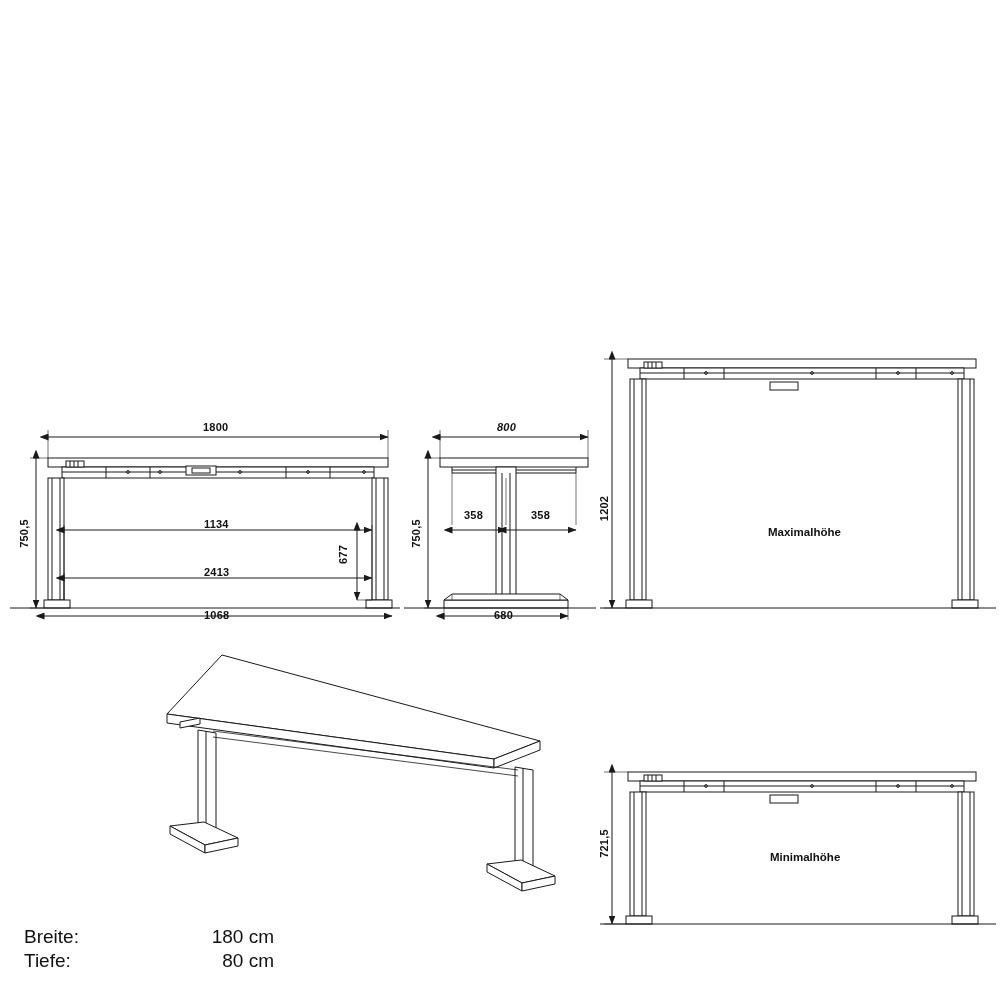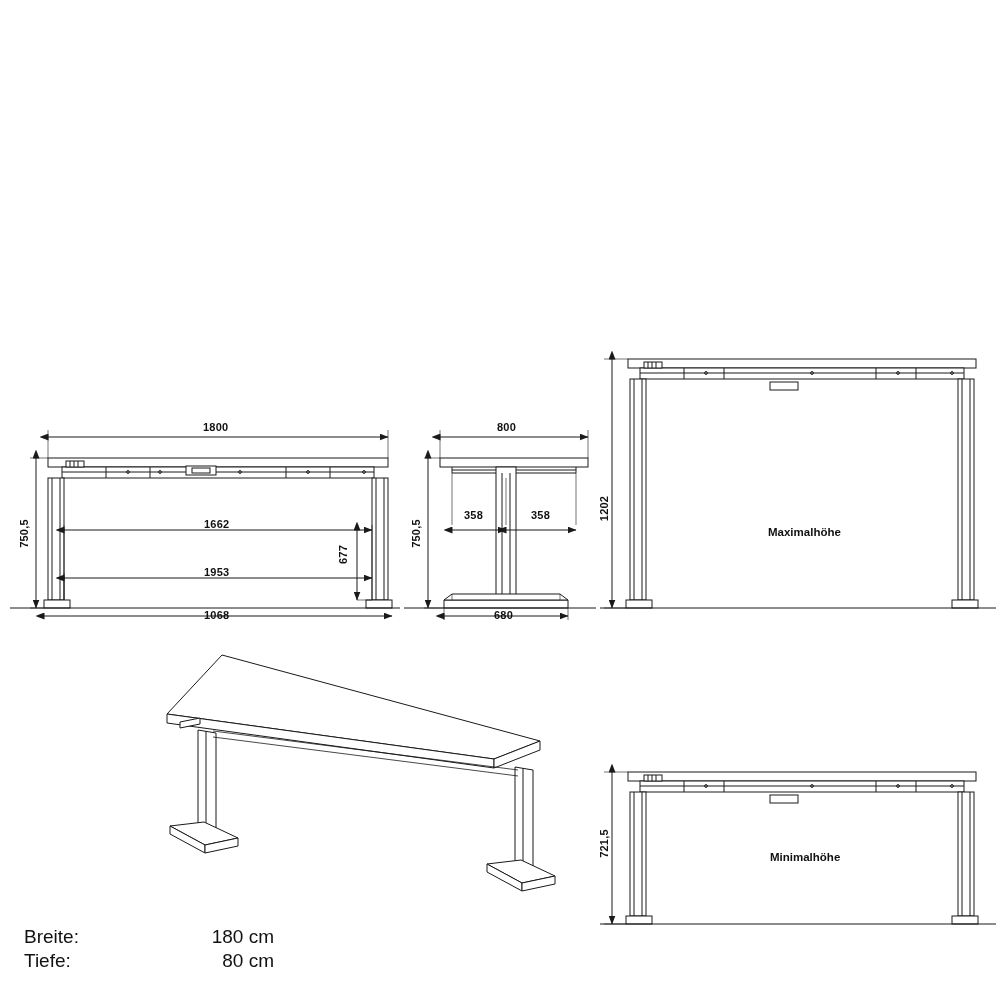--- a/index.html
+++ b/index.html
@@ -281,27 +281,27 @@
         <path d="M522,883 L555,876 L555,884 L522,891 z" fill="#ffffff"></path>
 
         <path d="M213,731 L518,770" stroke-width="0.8"></path>
         <path d="M213,737 L518,776" stroke-width="0.8"></path>
       </g>
 
     </g>
   </svg>
 
   <div class="dimlabel" style="left:203px; top:422px;">1800</div>
-  <div class="dimlabel" style="left:204px; top:519px;">1662</div>
-  <div class="dimlabel" style="left:204px; top:567px;">1953</div>
+  <div class="dimlabel" style="left:204px; top:519px;">1134</div>
+  <div class="dimlabel" style="left:204px; top:567px;">2413</div>
   <div class="dimlabel" style="left:204px; top:610px;">1068</div>
   <div class="dimlabel vert" style="left:10px; top:528px; transform: rotate(-90deg);">750,5</div>
   <div class="dimlabel vert" style="left:334px; top:549px; transform: rotate(-90deg);">677</div>
 
-  <div class="dimlabel" style="left:497px; top:422px;">800</div>
+  <div class="dimlabel" style="left:497px; top:422px;font-style:italic;">800</div>
   <div class="dimlabel" style="left:464px; top:510px;">358</div>
   <div class="dimlabel" style="left:531px; top:510px;">358</div>
   <div class="dimlabel" style="left:494px; top:610px;">680</div>
   <div class="dimlabel vert" style="left:402px; top:528px; transform: rotate(-90deg);">750,5</div>
 
   <div class="dimlabel vert" style="left:592px; top:503px; transform: rotate(-90deg);">1202</div>
   <div class="caption" style="left:768px; top:526px;">Maximalhöhe</div>
 
   <div class="dimlabel vert" style="left:590px; top:838px; transform: rotate(-90deg);">721,5</div>
   <div class="caption" style="left:770px; top:851px;">Minimalhöhe</div>

